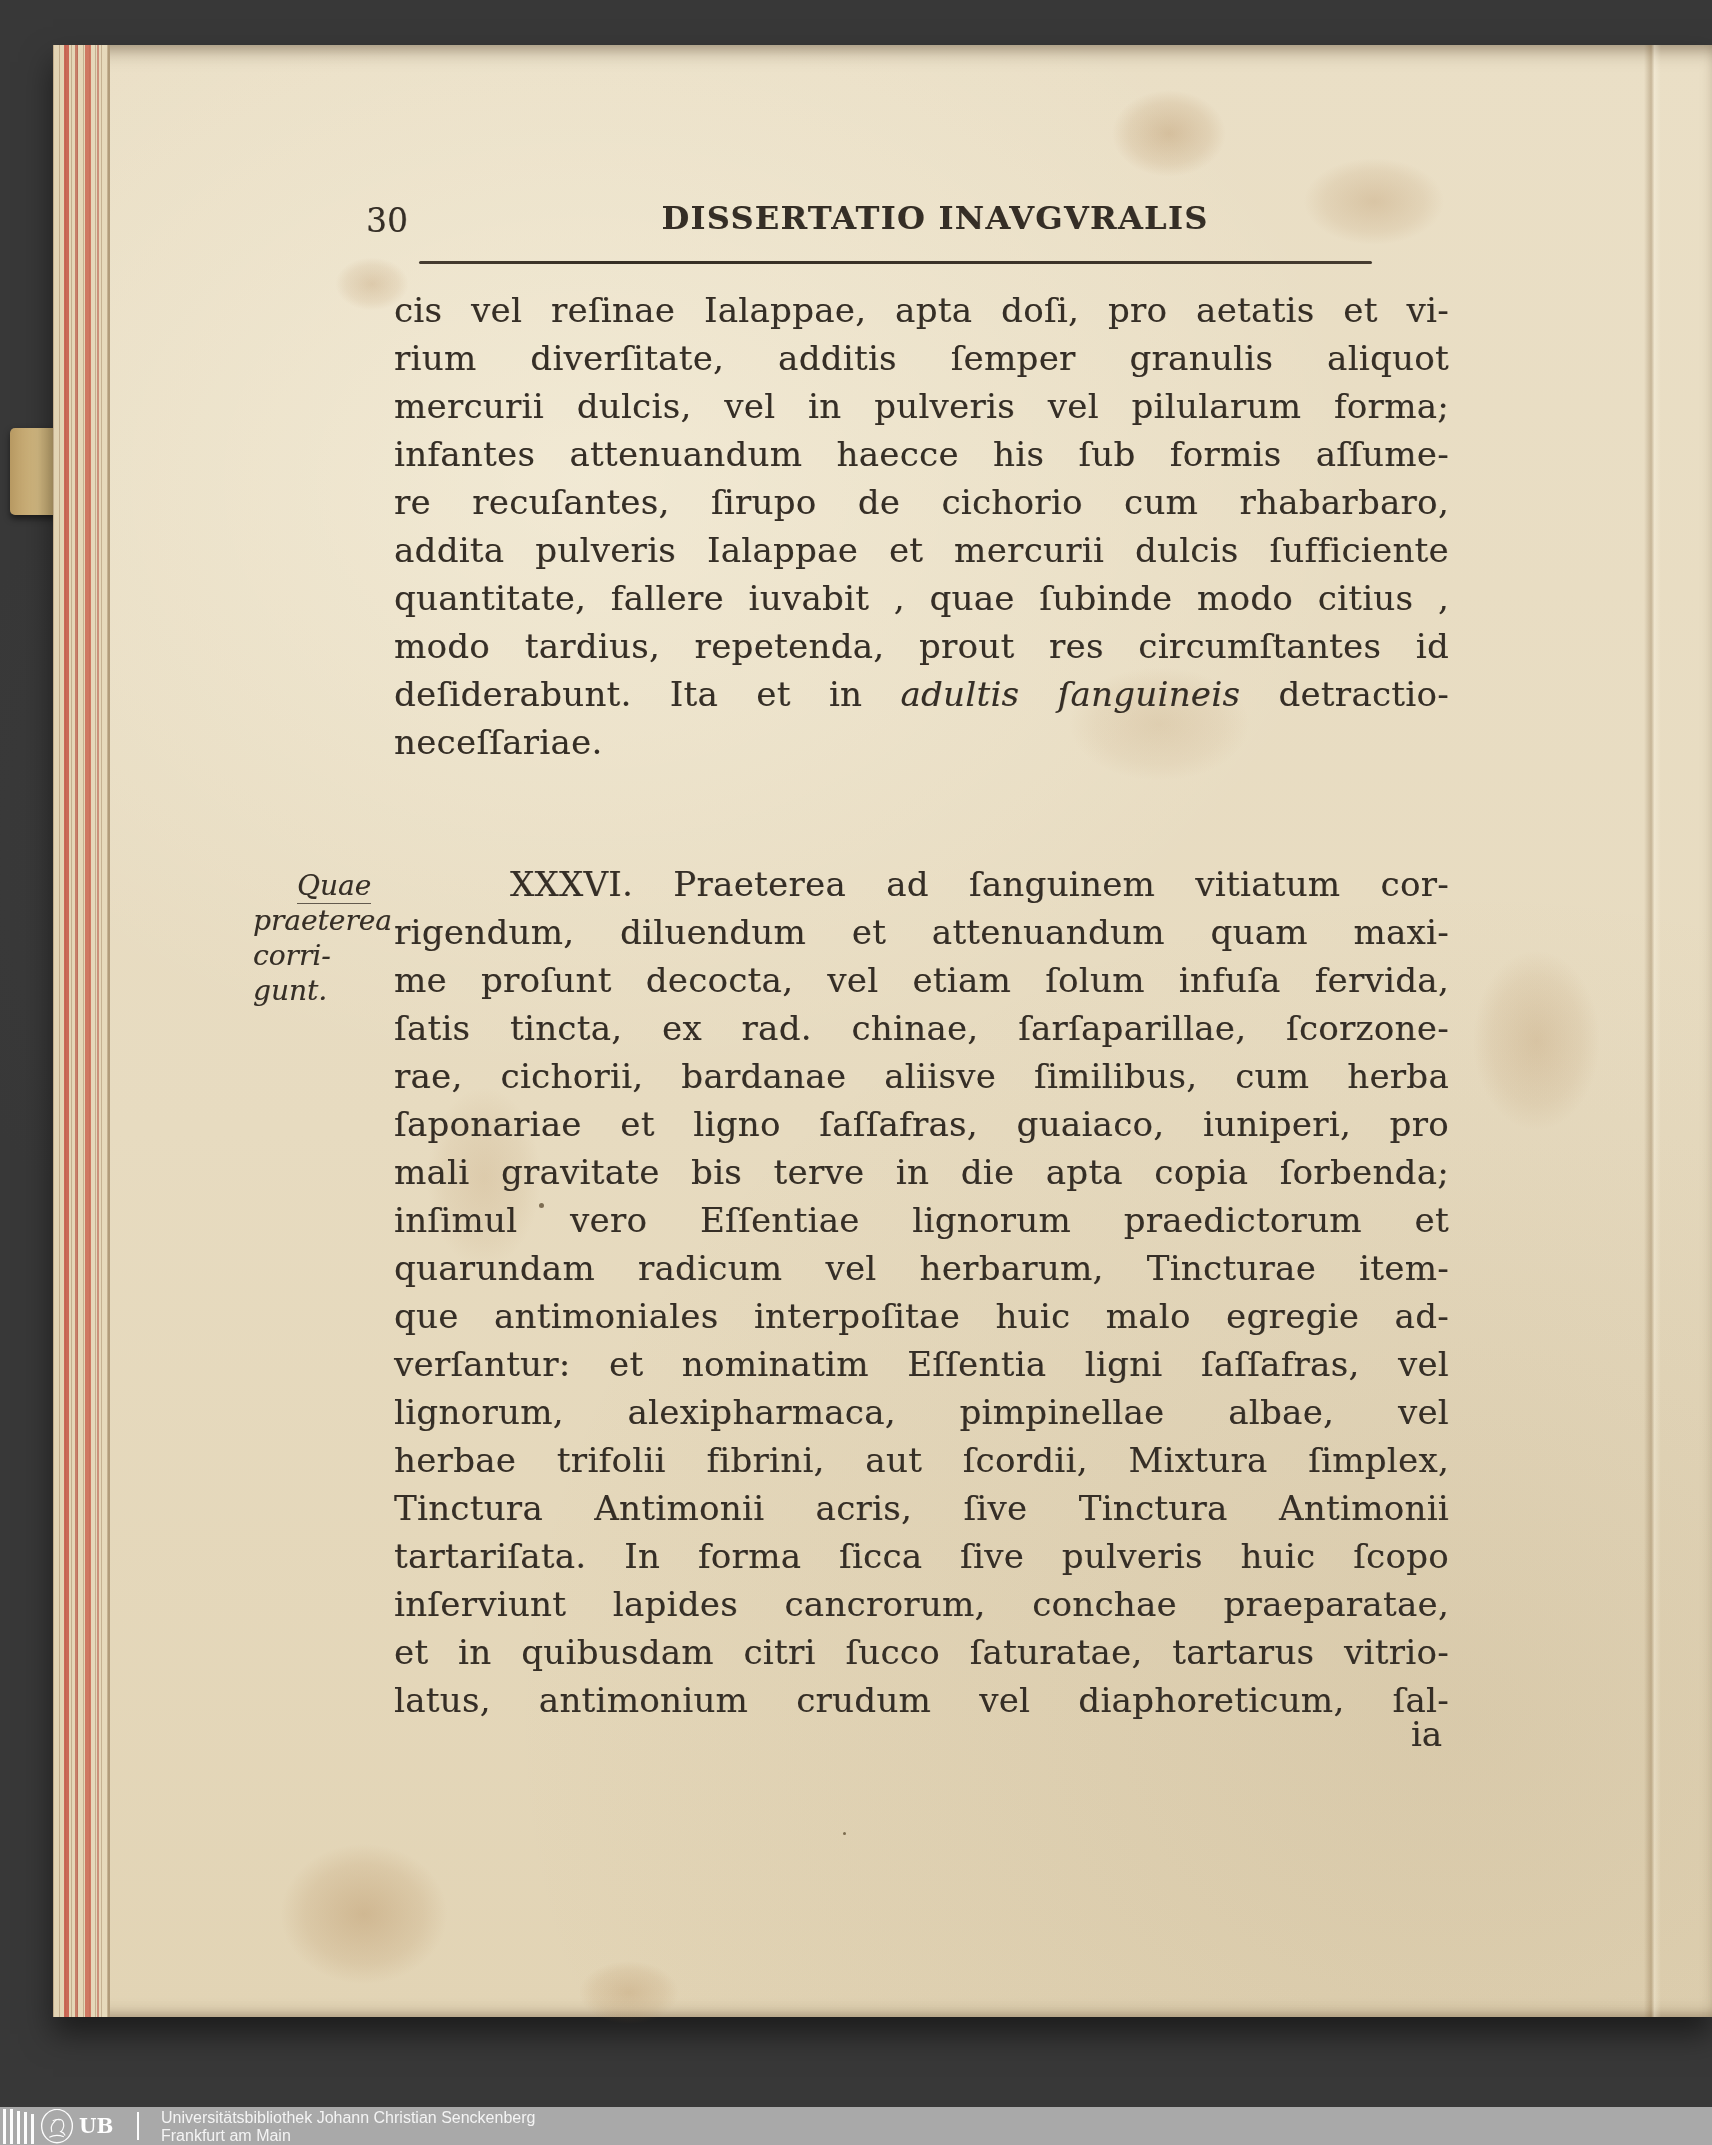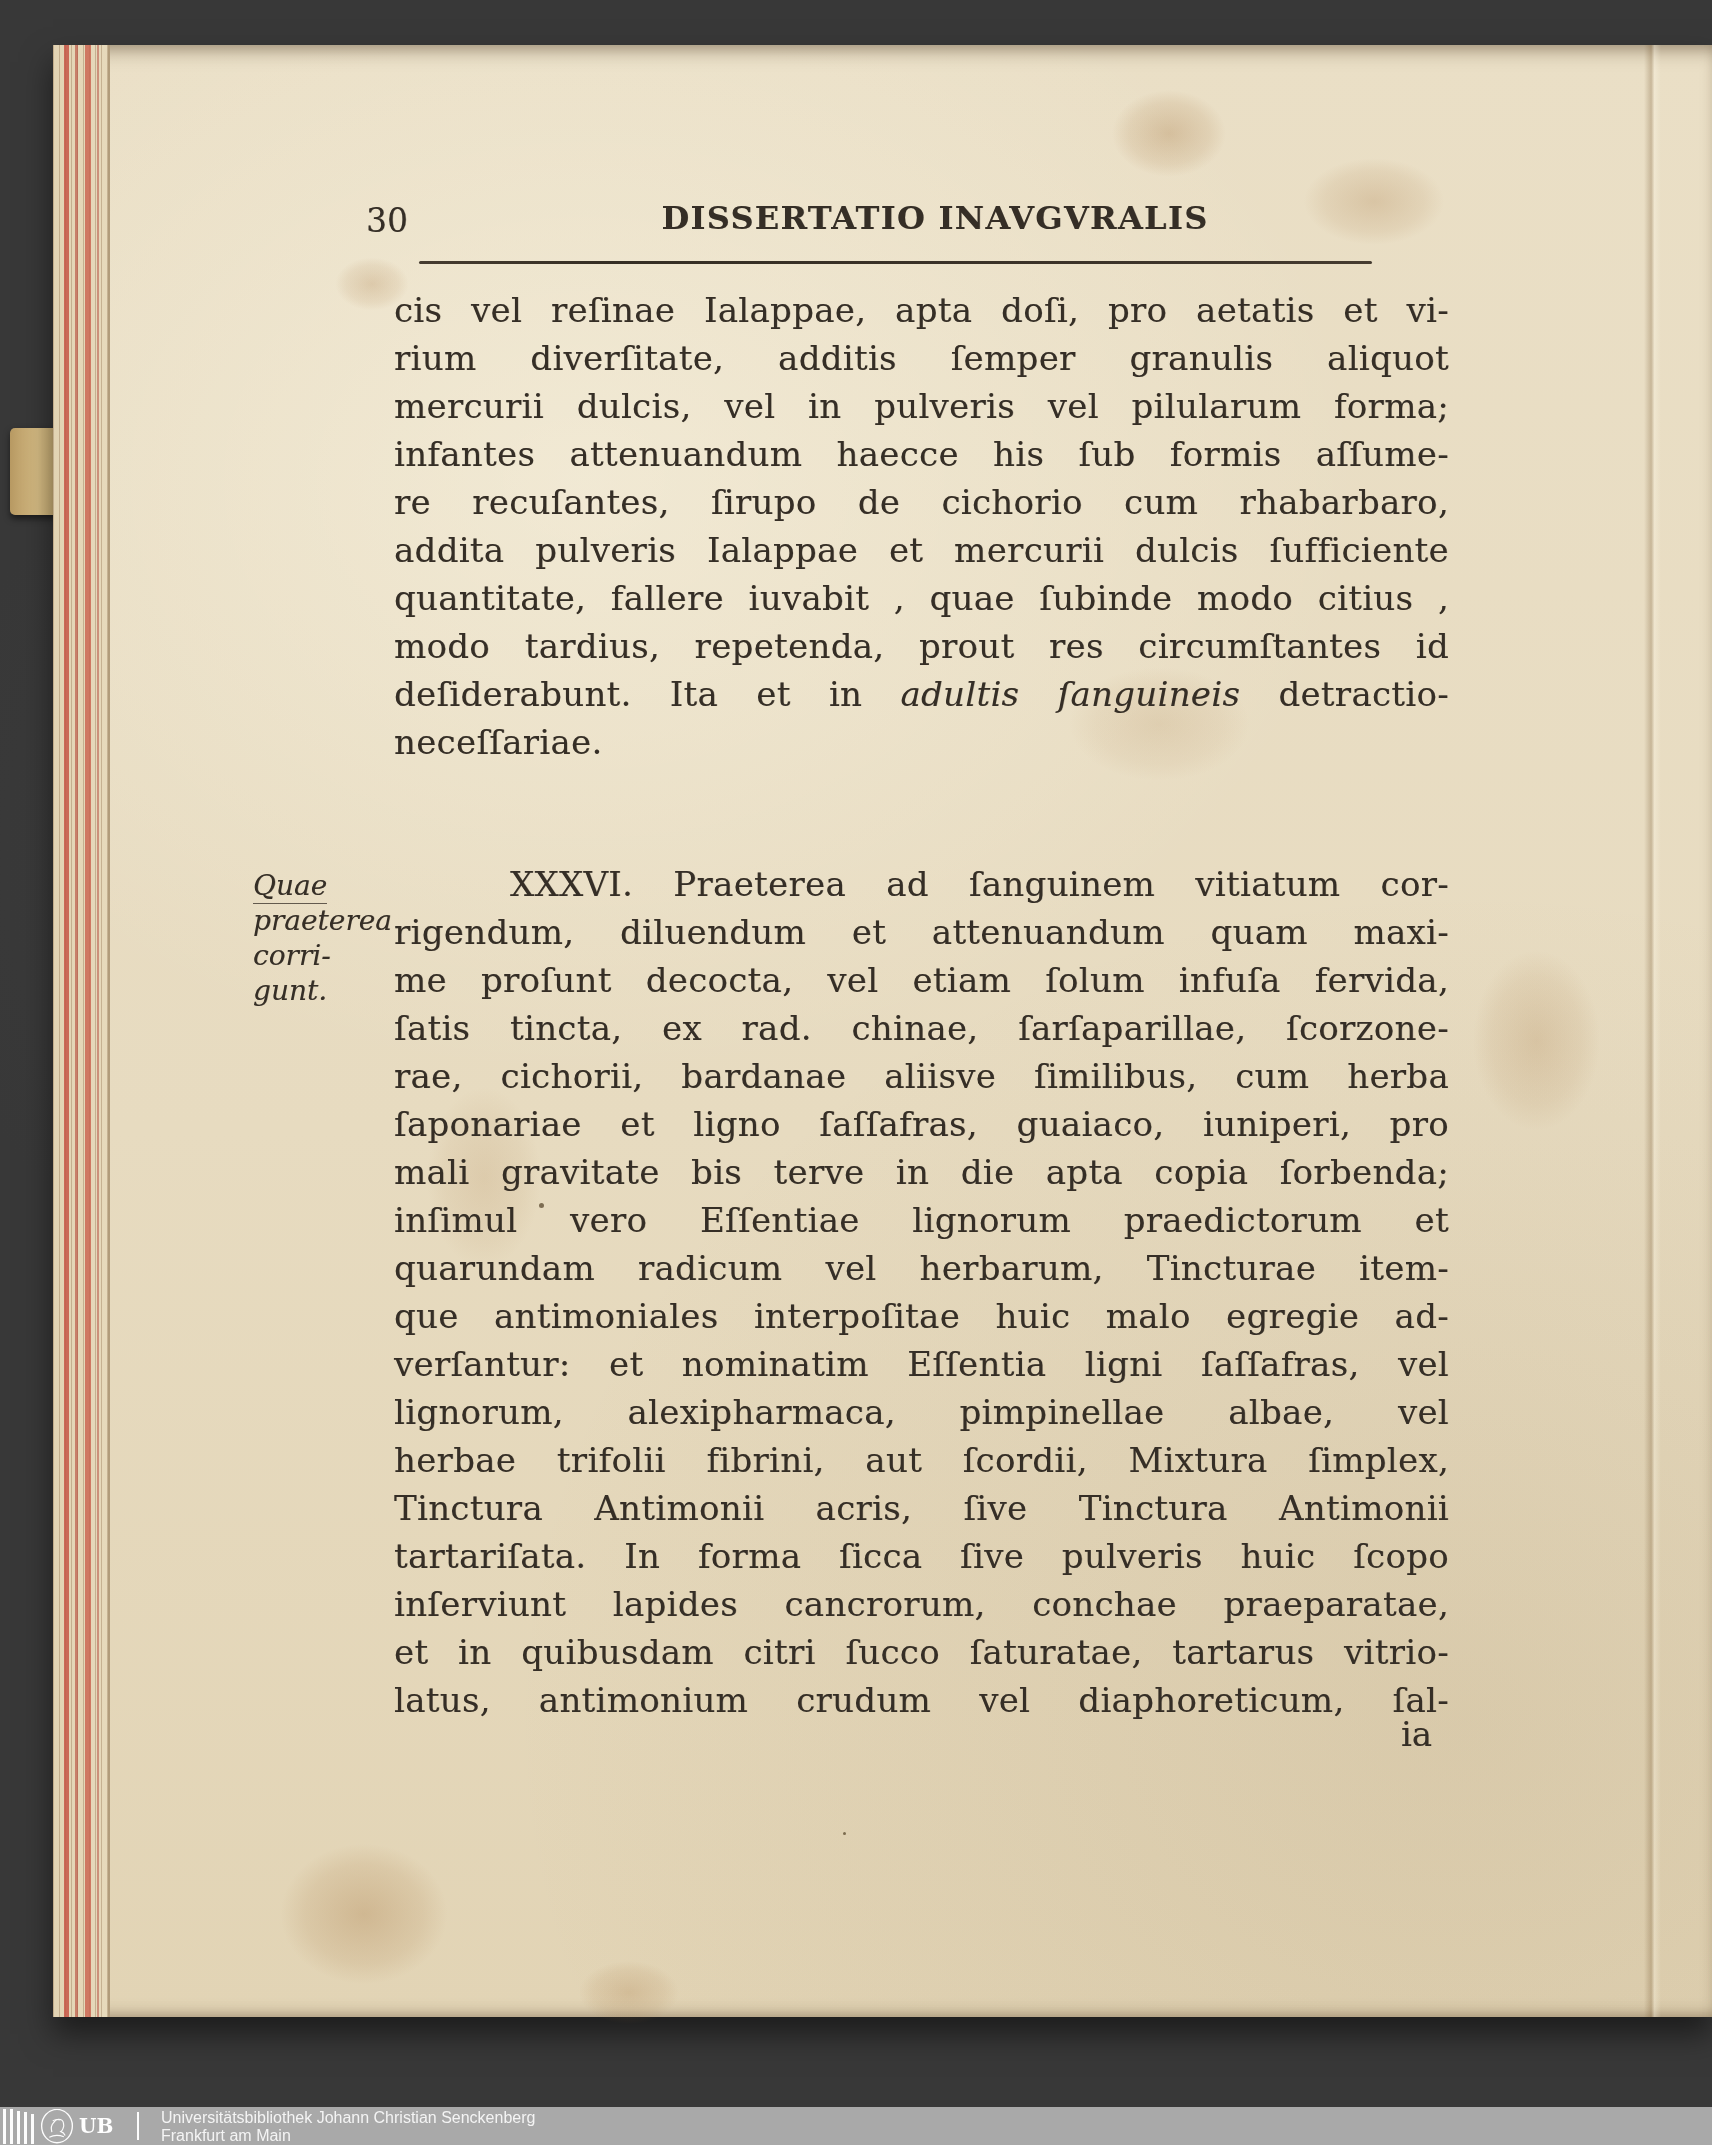--- a/index.html
+++ b/index.html
@@ -55,23 +55,23 @@
     background:linear-gradient(90deg,#463c30,#352e24 20%,#3d342a 80%,#463c30);border-radius:1.7px;}
 
   .para{position:absolute;left:341px;width:1055px;font-size:34px;line-height:48px;letter-spacing:0.3px;}
   .line{text-align:justify;text-align-last:justify;white-space:normal;}
   .line.last{text-align-last:left;}
   .line.indent{padding-left:116px;margin-top:12px;}
   .it{font-style:italic;}
 
   .sidenote{position:absolute;left:200px;top:823px;width:137px;
     font-size:28px;line-height:35px;font-style:italic;}
-  .sidenote .u{border-bottom:1.7px solid rgba(53,46,38,.75);padding-bottom:0.9px;}
+  .sidenote .u{border-bottom:1.7px solid rgba(53,46,38,.75);padding-bottom:0.9px;margin-left:44px;}
 
-  .catchword{position:absolute;left:1348px;top:1669px;width:51px;font-size:34px;text-align:left;}
+  .catchword{position:absolute;left:1348px;top:1669px;width:51px;font-size:34px;text-align:center;}
 
   
   .footer-bar{position:absolute;left:0;top:2107px;width:1712px;height:39px;background:#a9a9a9;z-index:3;
     font-family:"Liberation Sans", sans-serif;}
   .spines{position:absolute;left:3.4px;top:1.7px;height:35px;display:flex;align-items:flex-end;gap:4.3px;}
   .spines i{display:block;width:2.6px;background:#fdfdfd;}
   .spines i:nth-child(1){height:35px;} .spines i:nth-child(2){height:35px;}
   .spines i:nth-child(3){height:33px;} .spines i:nth-child(4){height:32px;}
   .spines i:nth-child(5){height:30px;}
   .portrait{position:absolute;left:39px;top:1.7px;width:36px;height:35px;}

